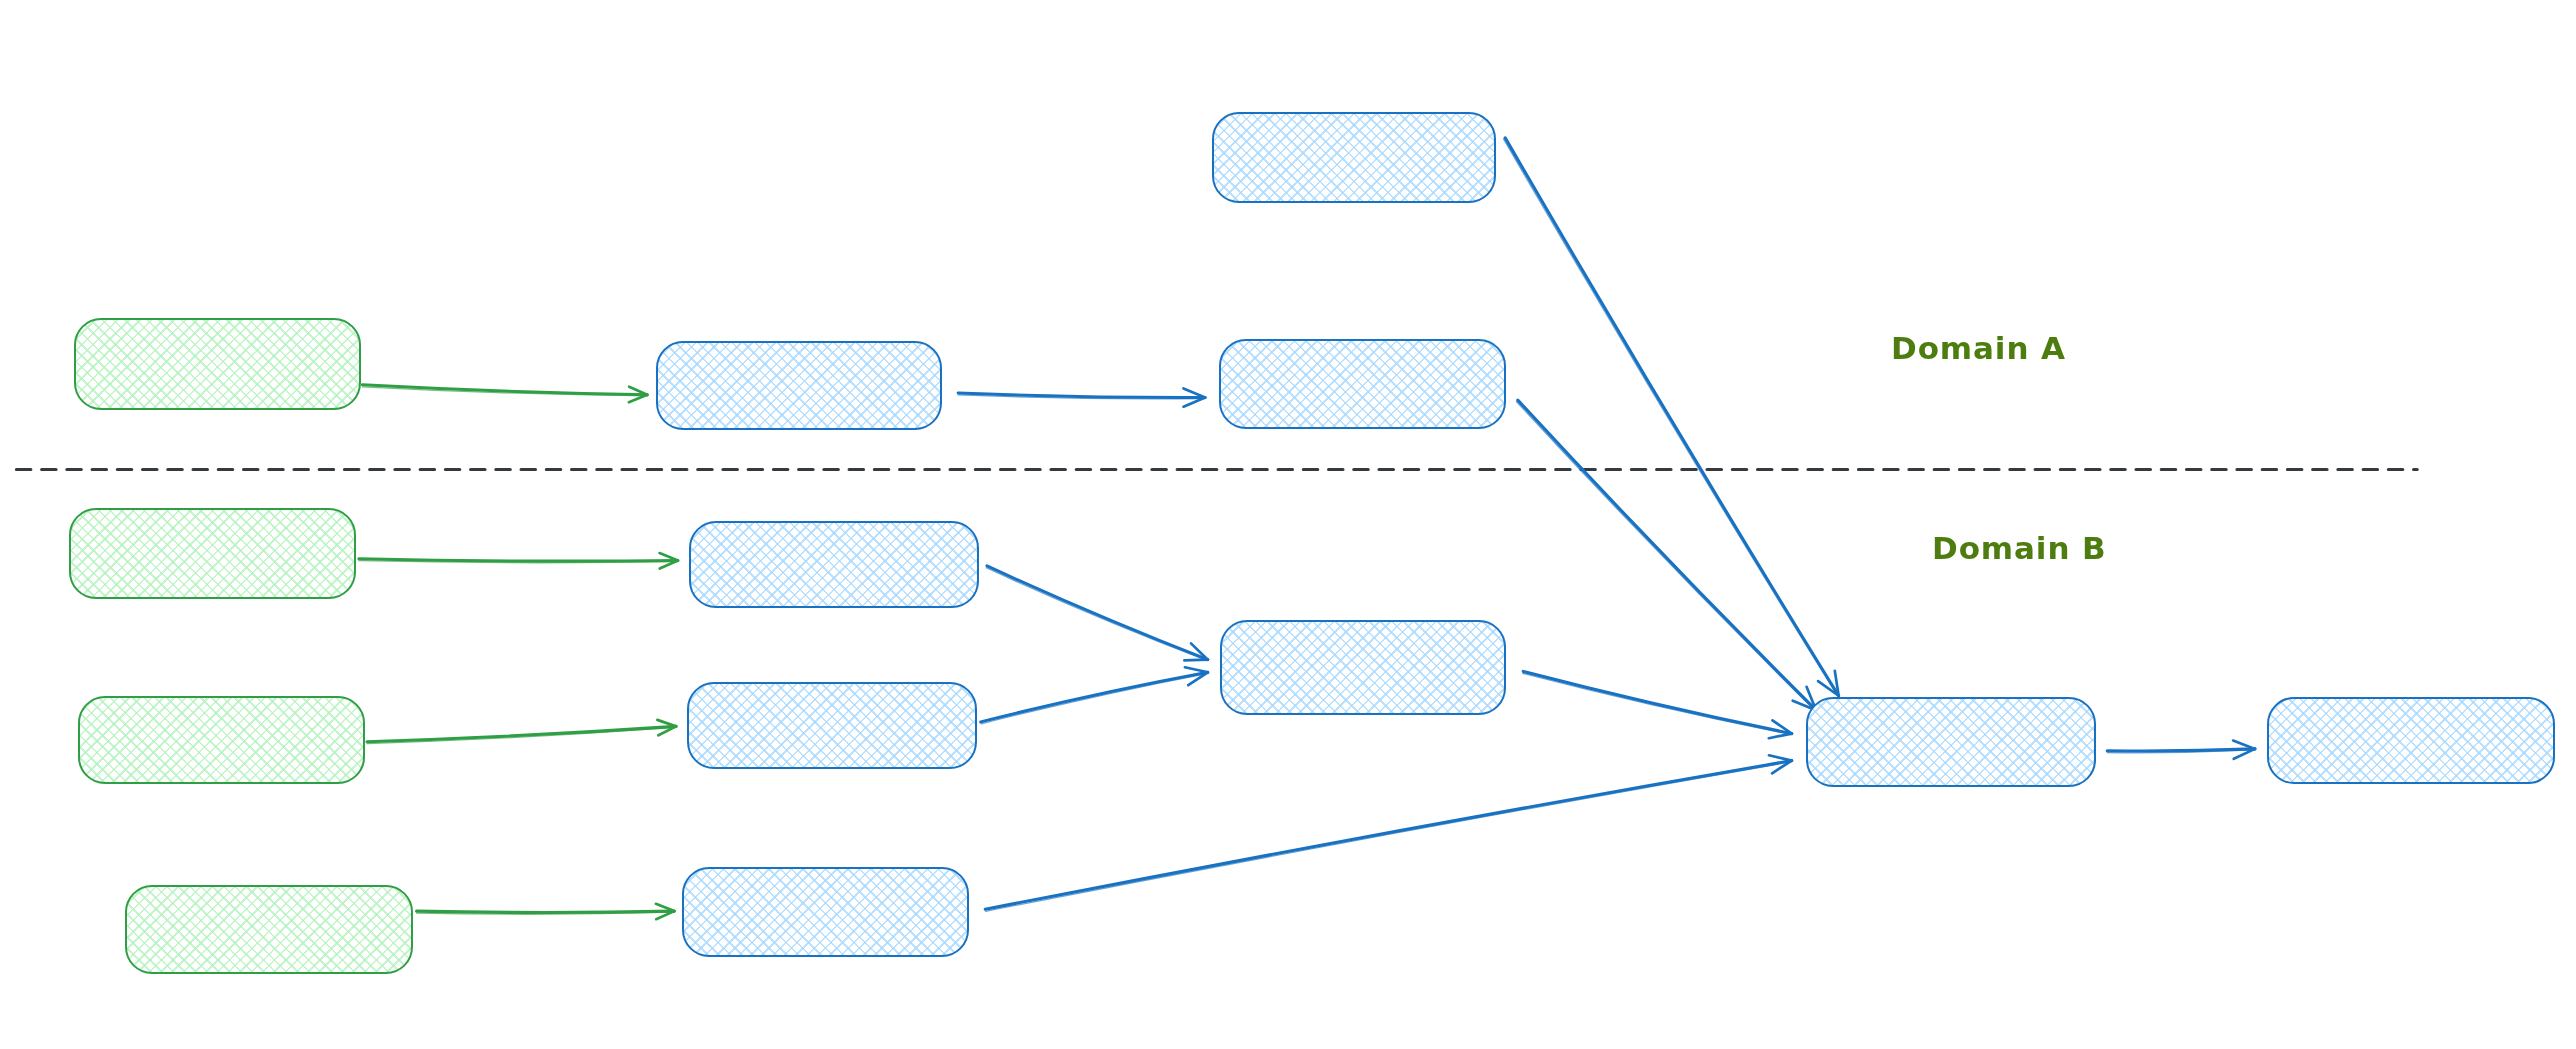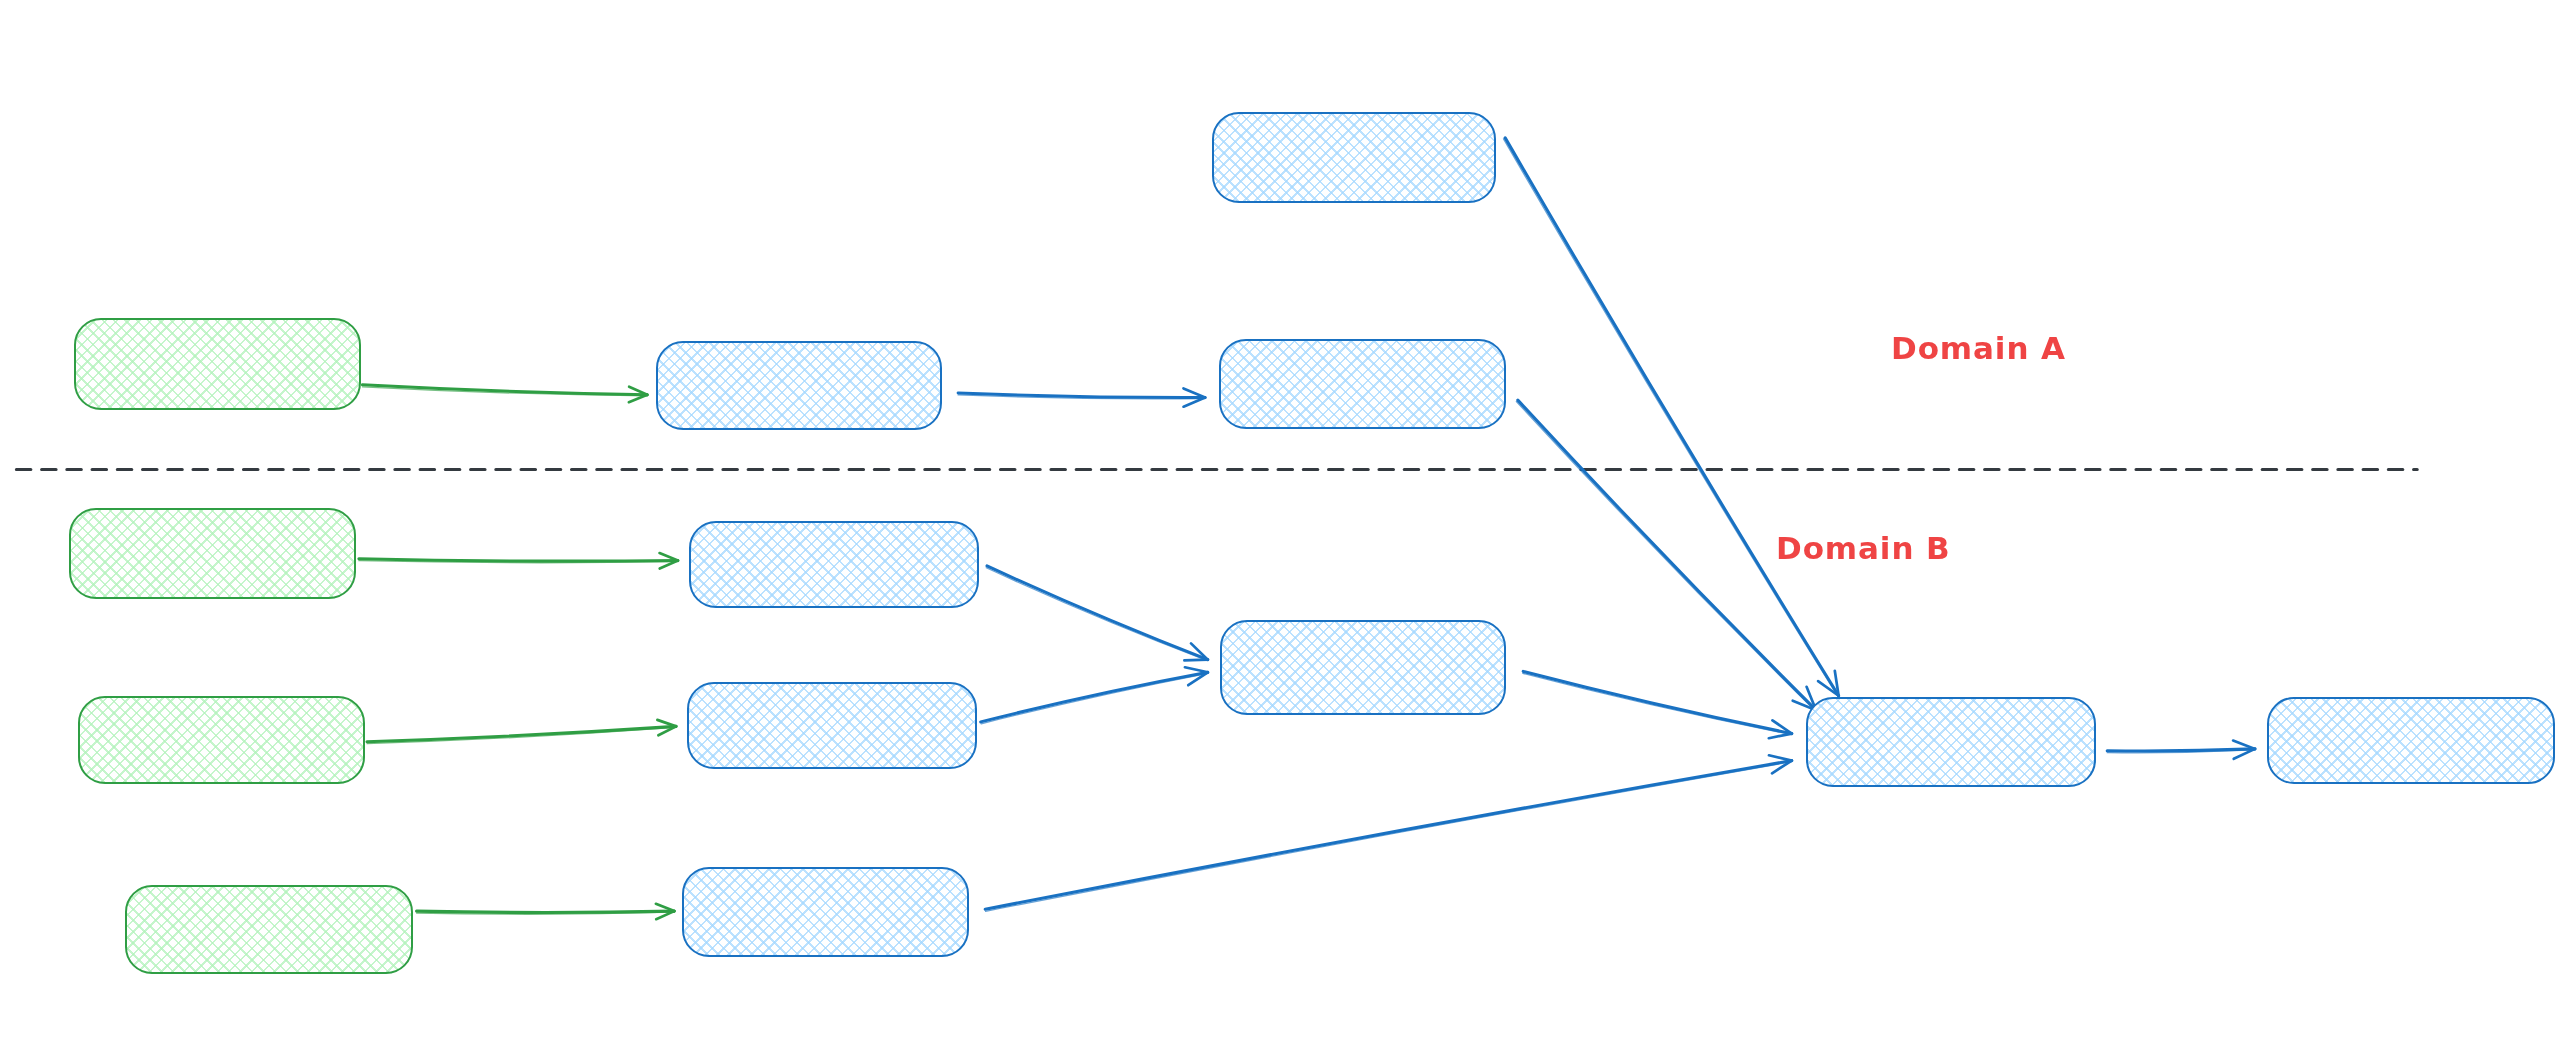--- a/index.html
+++ b/index.html
@@ -5,26 +5,26 @@
   html,body{margin:0;padding:0;background:#ffffff;}
   body{font-family:"Liberation Sans",sans-serif;}
   #canvas{position:relative;width:2576px;height:1049px;background:#ffffff;overflow:hidden;}
   .node{position:absolute;box-sizing:border-box;border-radius:27px;background-color:#ffffff;}
   .domain-label{
     position:absolute;
     font-family:cursive,"DejaVu Sans",sans-serif;
     font-size:31px;
     font-weight:600;
     letter-spacing:0.9px;
-    color:#ef4444;
+    color:#4d7c0f;
     white-space:nowrap;
     user-select:none;
   }
   #label-domain-a{left:1891px;top:330px;}
-  #label-domain-b{left:1776px;top:530px;}
+  #label-domain-b{left:1932px;top:530px;}
   #edges{position:absolute;left:0;top:0;width:2576px;height:1049px;}
 </style>
 </head>
 <body>
 
 <div id="canvas">
   <svg id="edges" xmlns="http://www.w3.org/2000/svg" width="2576" height="1049" viewBox="0 0 2858 1164">
       <path d="M18 521 L2682 521" fill="none" stroke="#343a40" stroke-width="3.5" stroke-linecap="round" stroke-dasharray="16 12"></path>
       <g>
         <path d="M402 427 Q559.8956328343002 435.49818403283115 718 438" fill="none" stroke="#2f9e44" stroke-width="3.4" stroke-linecap="round"></path>

